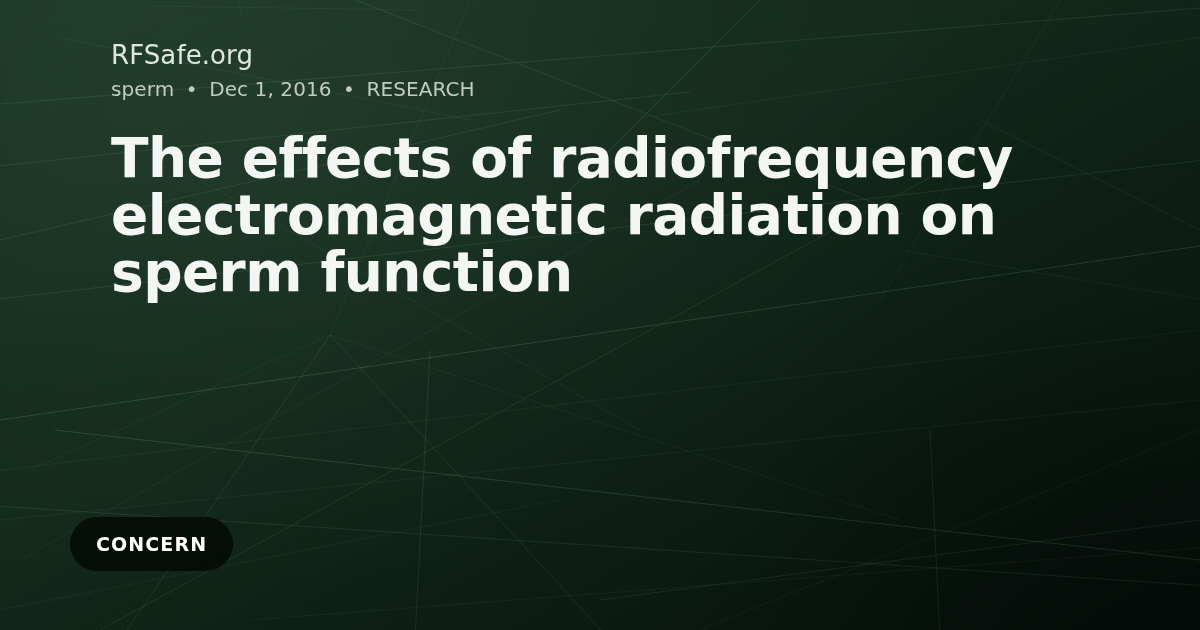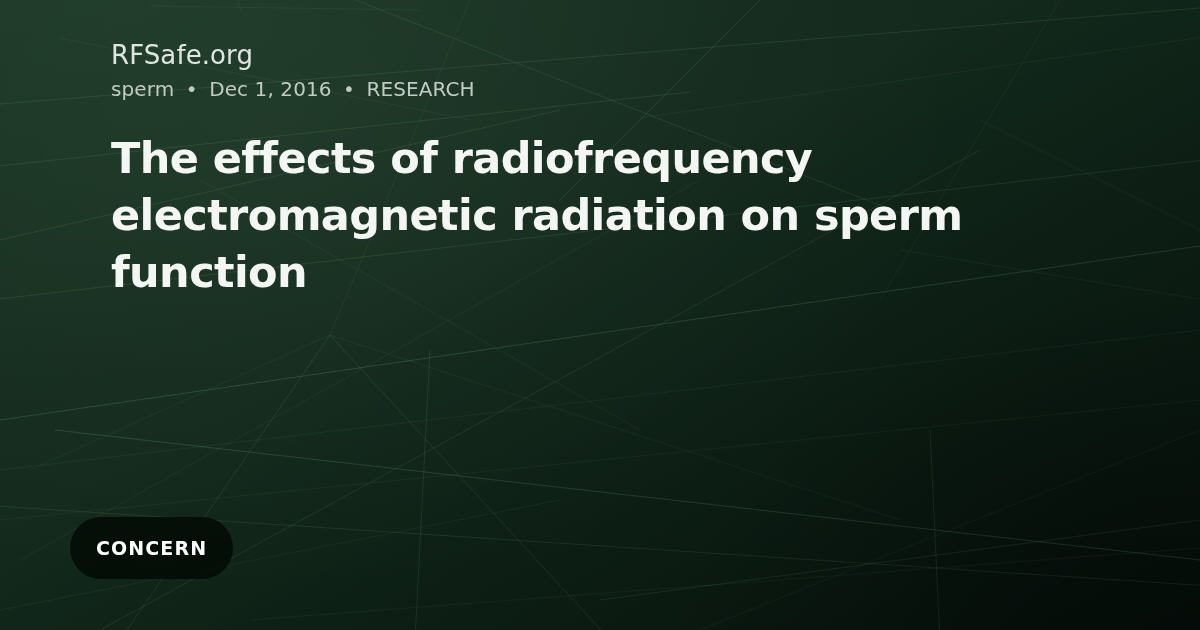--- a/index.html
+++ b/index.html
@@ -71,38 +71,38 @@
     color: #c2cbc2;
     letter-spacing: 0.1px;
   }
   .meta-sep {
     color: #c2cbc2;
     padding: 0 5px;
   }
 
   .headline {
     margin: 27px 0 0 0;
-    font-size: 43px;
+    font-size: 55px;
     line-height: 57px;
     font-weight: 700;
     color: #f3f6f3;
     letter-spacing: -0.6px;
     max-width: 1010px;
   }
 
   
   #badge-row {
     position: absolute;
     left: 70px;
     top: 517px;
   }
   .badge {
     display: inline-flex;
     align-items: center;
-    height: 62px;
+    height: 54px;
     padding: 0 26px;
     border-radius: 999px;
     background: rgba(3, 8, 4, 0.82);
     color: #ffffff;
     font-size: 19px;
     font-weight: 700;
     letter-spacing: 1.1px;
     box-sizing: border-box;
   }
 </style>

